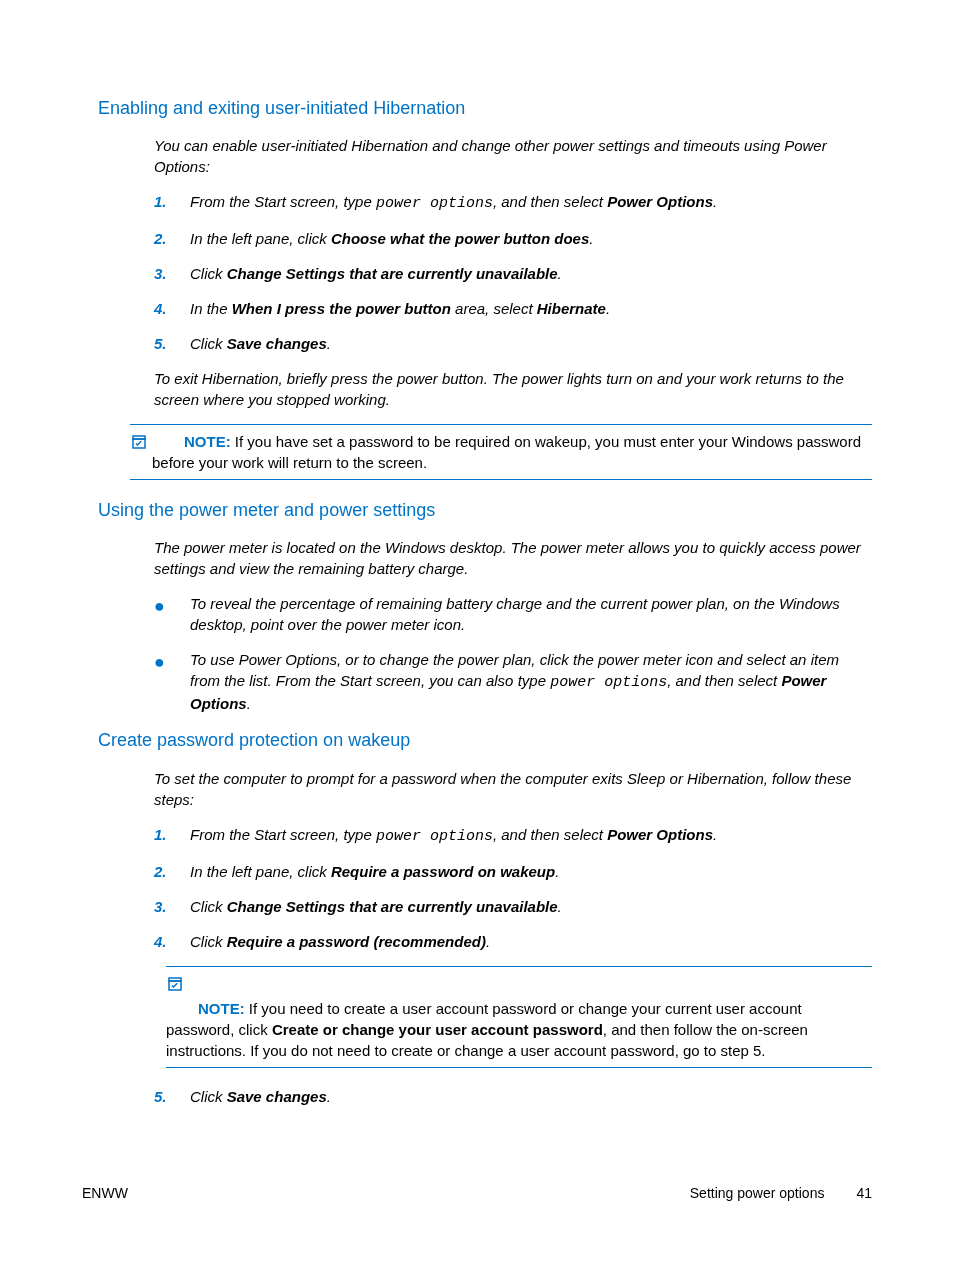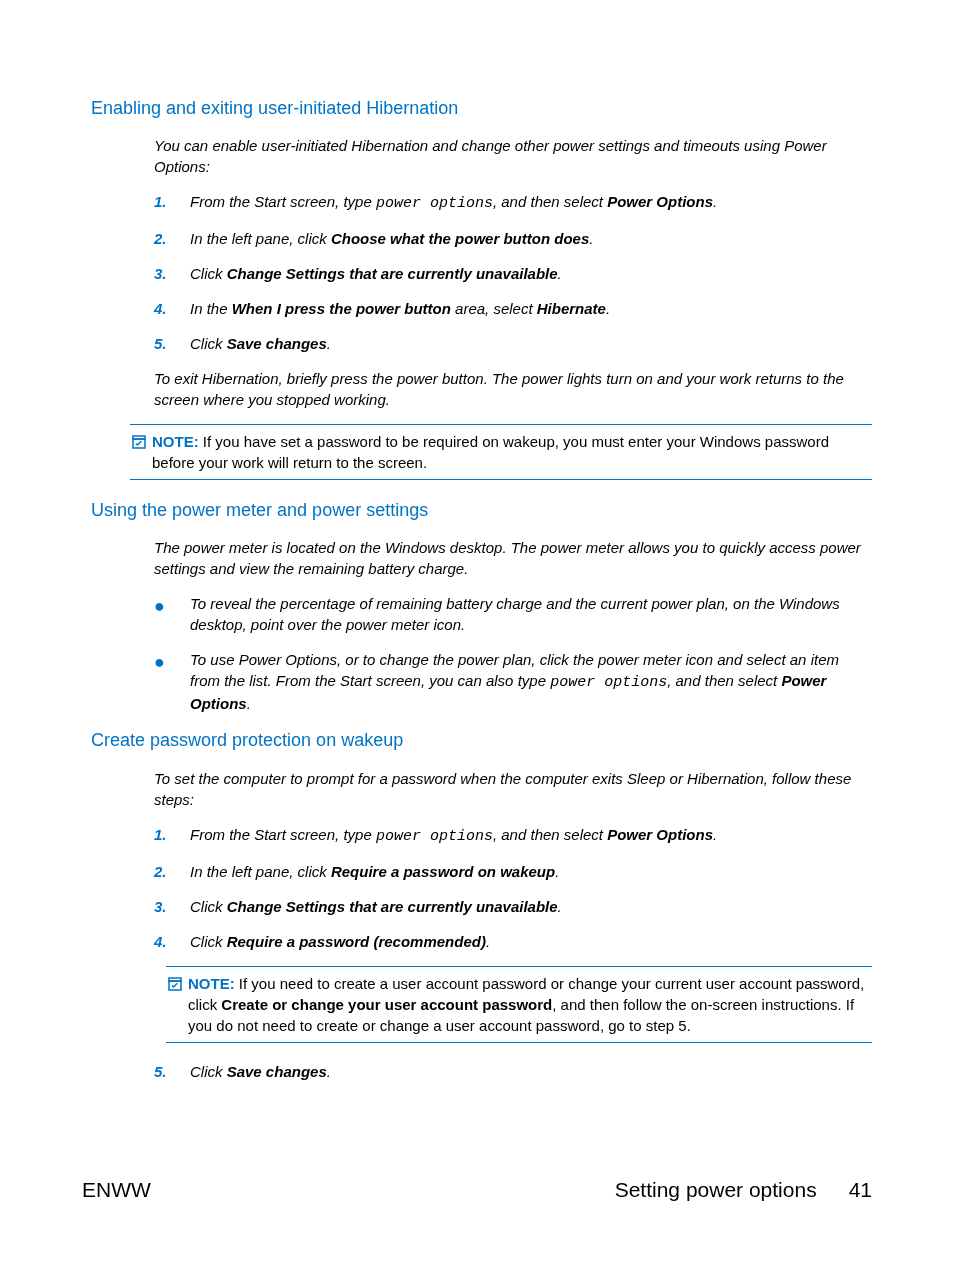--- a/index.html
+++ b/index.html
@@ -15,21 +15,21 @@
     width: 954px;
     height: 1270px;
     position: relative;
     box-sizing: border-box;
     padding: 96px 82px 0 82px;
   }
   h2.section-heading {
     color: #0073c7;
     font-size: 18px;
     font-weight: normal;
-    margin: 0 0 14px 9px;
+    margin: 0 0 14px 16px;
   }
   .indent {
     margin-left: 72px;
     font-style: italic;
   }
   p {
     margin: 0 0 14px 0;
   }
   ol.numbered {
     list-style: none;
@@ -76,45 +76,47 @@
   }
   .note-block {
     border-top: 1px solid #0073c7;
     border-bottom: 1px solid #0073c7;
     padding: 6px 0 6px 0;
     margin: 0 0 18px 48px;
     display: flex;
   }
   .note-block.alt {
     margin-left: 84px;
+    flex-direction: column;
   }
   .note-icon {
     width: 22px;
     flex-shrink: 0;
     color: #0073c7;
     padding-top:2px;
   }
   .note-txt {
     flex: 1;
   }
   .note-label {
     color: #0073c7;
     font-weight: bold;
+    margin-left: 32px;
   }
   .section-gap {
     margin-top: 26px;
   }
   .footer {
     position: absolute;
     bottom: 66px;
     left: 82px;
     right: 82px;
     display: flex;
     justify-content: space-between;
-    font-size: 21px;
+    font-size: 14px;
   }
   .footer-right {
     display:flex;
     gap:32px;
   }
 </style>
 </head>
 <body>
 
 <div class="page">

